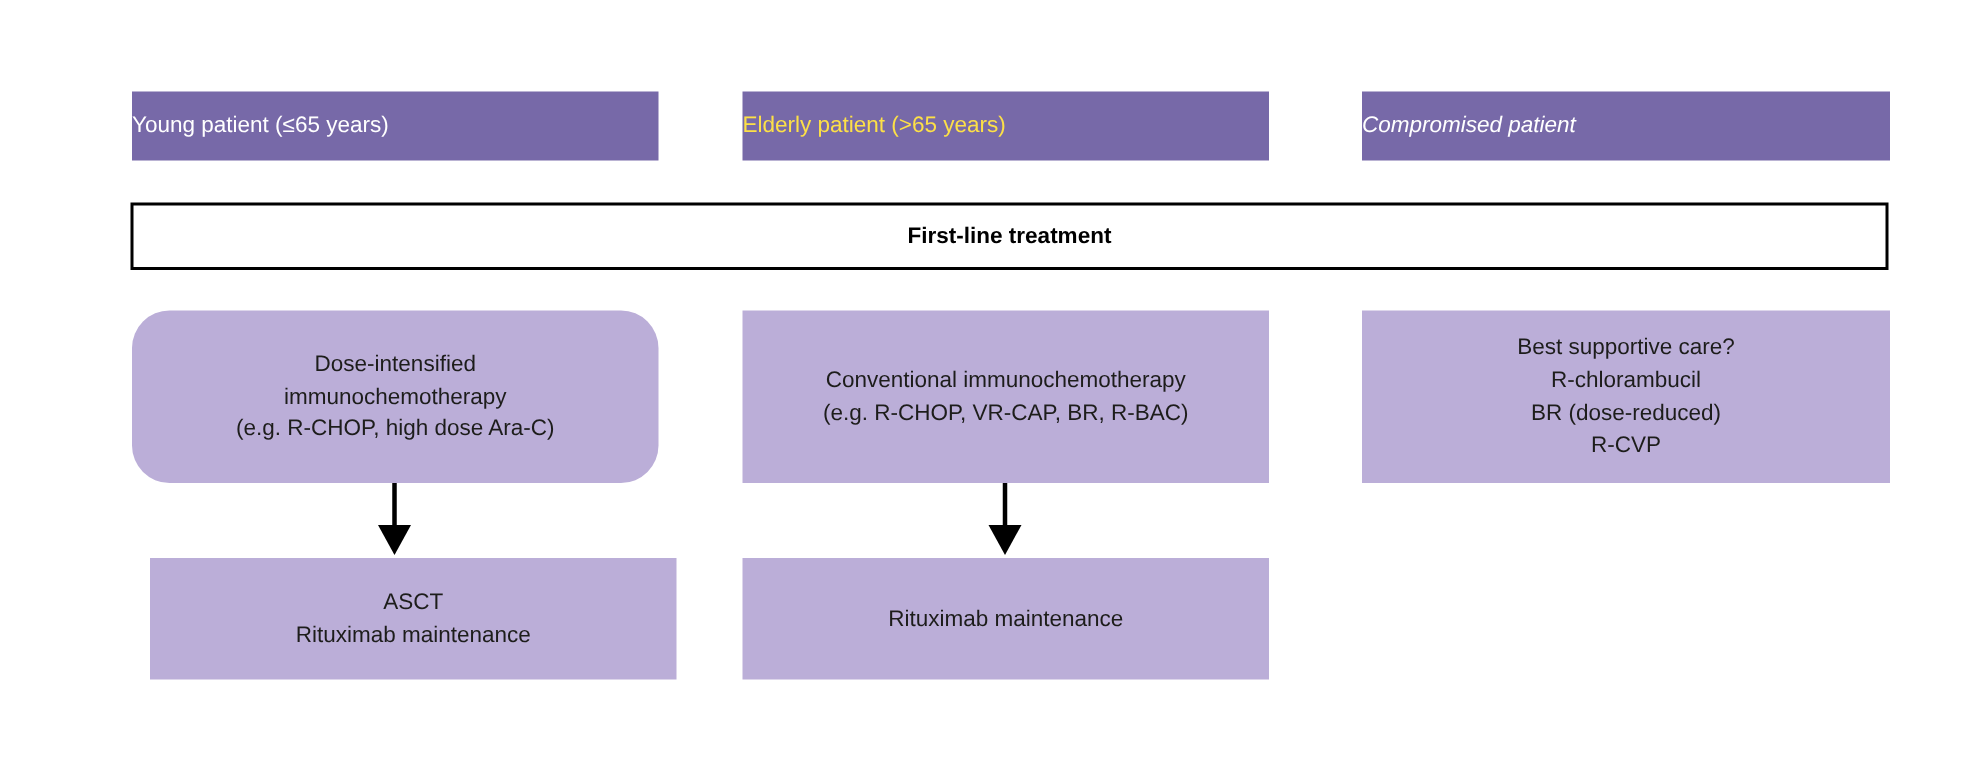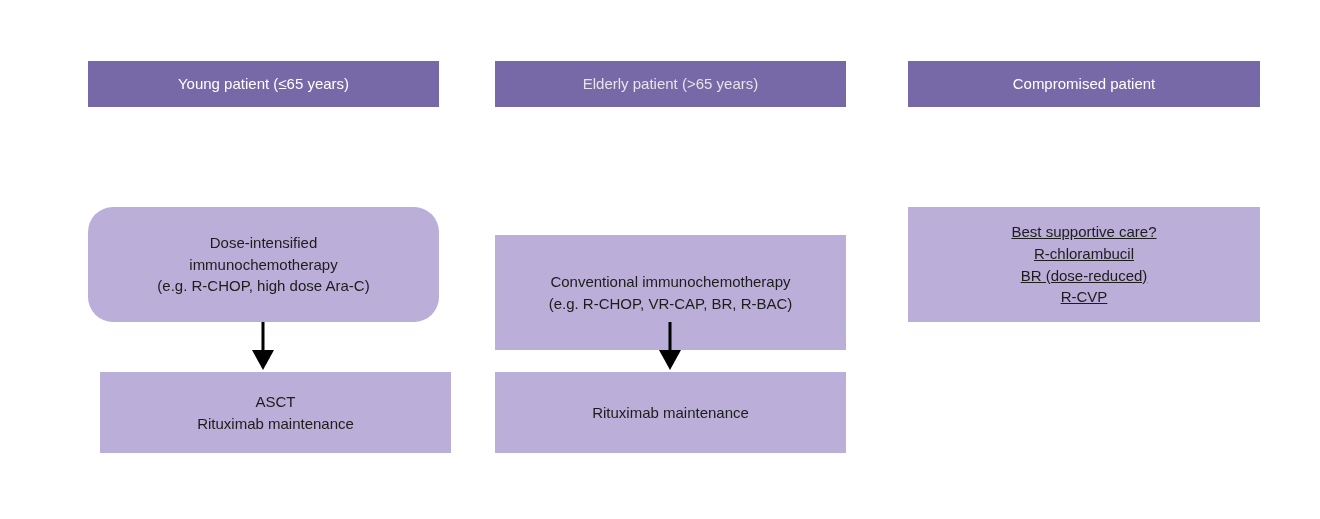--- a/index.html
+++ b/index.html
@@ -13,21 +13,21 @@
     background: #ffffff;
     overflow: hidden;
   }
 
   .hdr-box {
     position: absolute;
     top: 61px;
     height: 46px;
     display: flex;
     align-items: center;
-    justify-content: center;
+    justify-content: flex-start;
     text-align: center;
     font-size: 15px;
     line-height: 1.3;
   }
 
   .banner {
     position: absolute;
     left: 87px;
     top: 135px;
     width: 1172px;
@@ -101,34 +101,37 @@
   .a2 { left: 659px; } 
 </style>
 </head>
 <body>
 
 <div class="canvas">
 
   <div class="hdr-box c1 themed-hdr" style="background: rgb(119, 105, 168); color: rgb(255, 255, 255);">
     <span>Young patient (≤65 years)</span>
   </div>
-  <div class="hdr-box c2 themed-hdr" style="background: rgb(119, 105, 168); color: #e5e5e5;">
+  <div class="hdr-box c2 themed-hdr" style="background: rgb(119, 105, 168); color: #fde047;">
     <span>Elderly patient (&gt;65 years)</span>
   </div>
-  <div class="hdr-box c3 themed-hdr" style="background: rgb(119, 105, 168); color: rgb(255, 255, 255);">
+  <div class="hdr-box c3 themed-hdr" style="background: rgb(119, 105, 168); color: rgb(255, 255, 255); font-style: italic;">
     <span>Compromised patient</span>
   </div>
 
+  <div class="banner">
+    <span>First-line treatment</span>
+  </div>
 
   <div class="tx-box c1 themed-box" style="background: rgb(187, 174, 216); color: rgb(29, 29, 27); border-radius: 25px;">Dose-intensified
 immunochemotherapy
 (e.g. R-CHOP, high dose Ara-C)</div>
-  <div class="tx-box c2 themed-box" style="background: rgb(187, 174, 216); color: rgb(29, 29, 27); margin-top: 28px;">Conventional immunochemotherapy
+  <div class="tx-box c2 themed-box" style="background: rgb(187, 174, 216); color: rgb(29, 29, 27);">Conventional immunochemotherapy
 (e.g. R-CHOP, VR-CAP, BR, R-BAC)</div>
-  <div class="tx-box c3 themed-box" style="background: rgb(187, 174, 216); color: rgb(29, 29, 27); text-decoration: underline;">Best supportive care?
+  <div class="tx-box c3 themed-box" style="background: rgb(187, 174, 216); color: rgb(29, 29, 27);">Best supportive care?
 R-chlorambucil
 BR (dose-reduced)
 R-CVP</div>
 
   <div class="arrow a1">
     <div class="stem themed-arrow-stem" style="background: rgb(0, 0, 0);"></div>
     <div class="head themed-arrow-head" style="border-top-color: rgb(0, 0, 0);"></div>
   </div>
   <div class="arrow a2">
     <div class="stem themed-arrow-stem" style="background: rgb(0, 0, 0);"></div>

